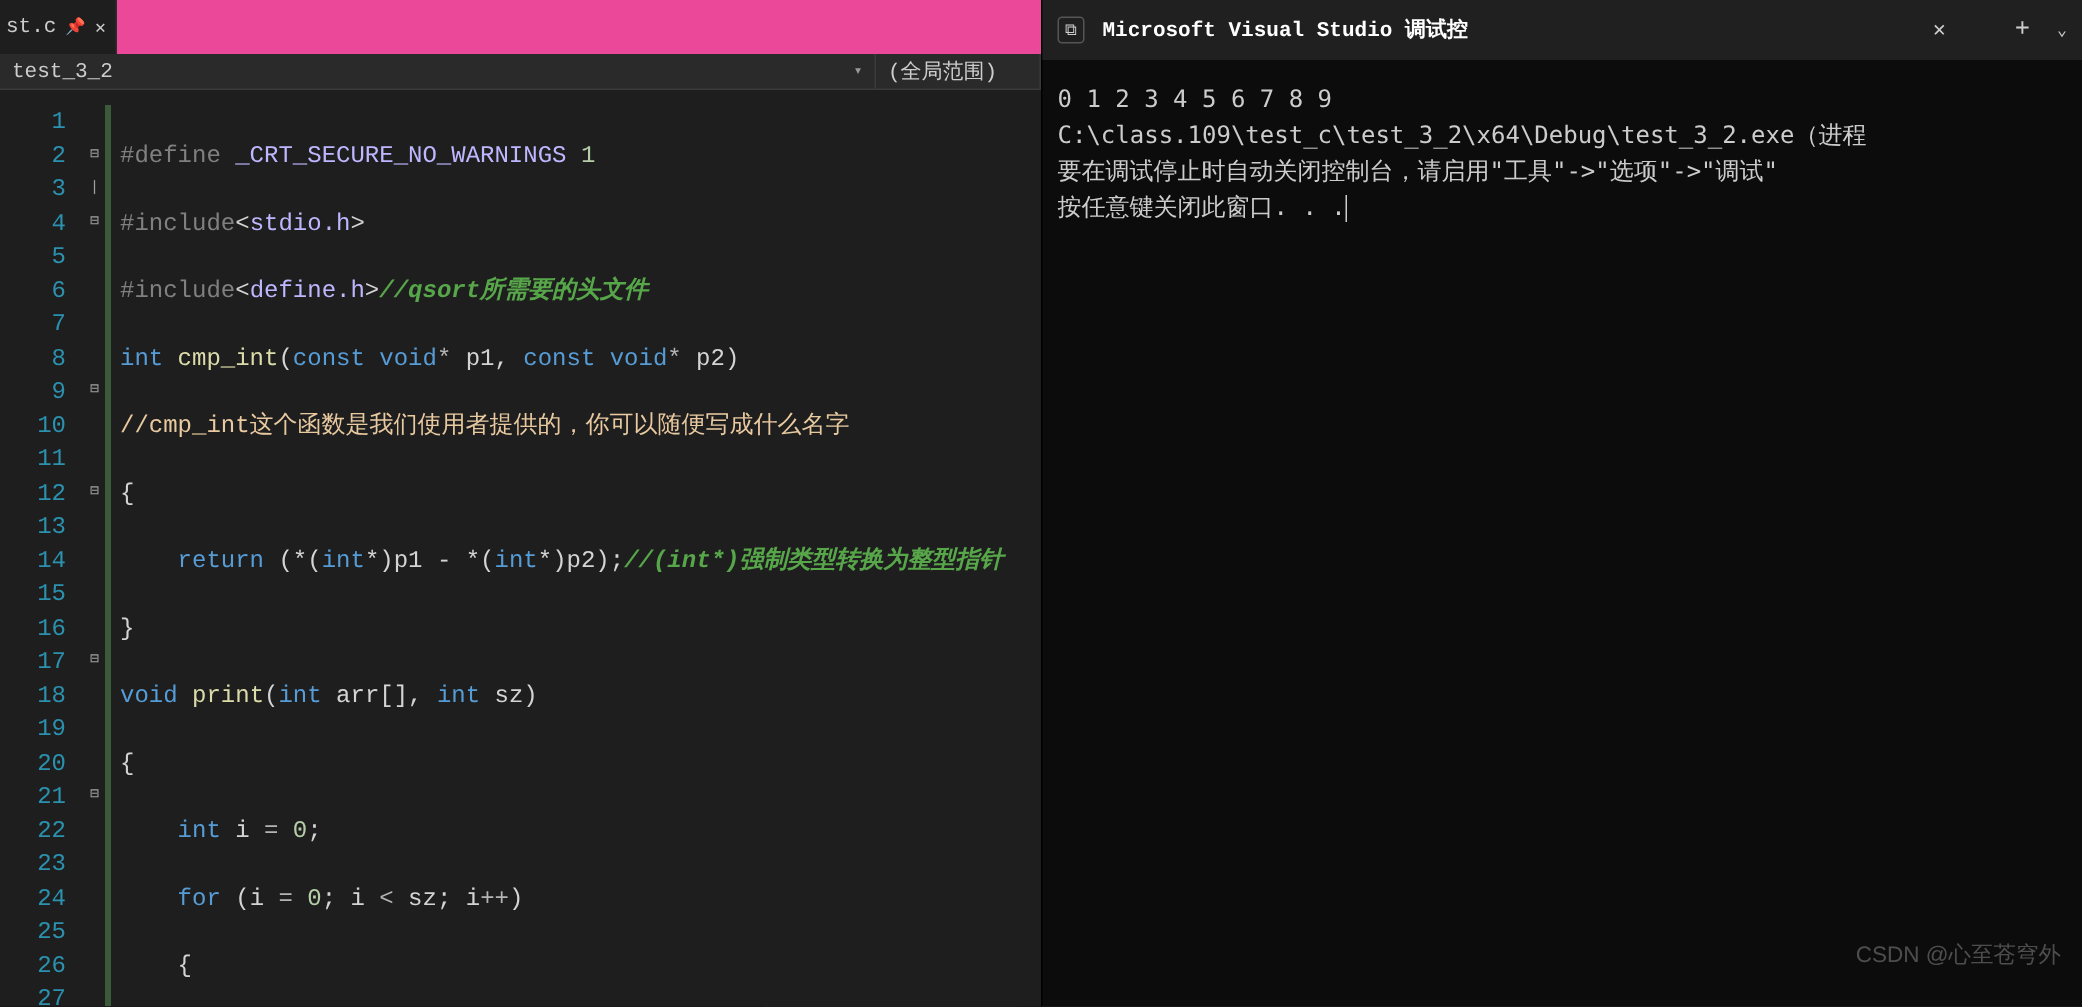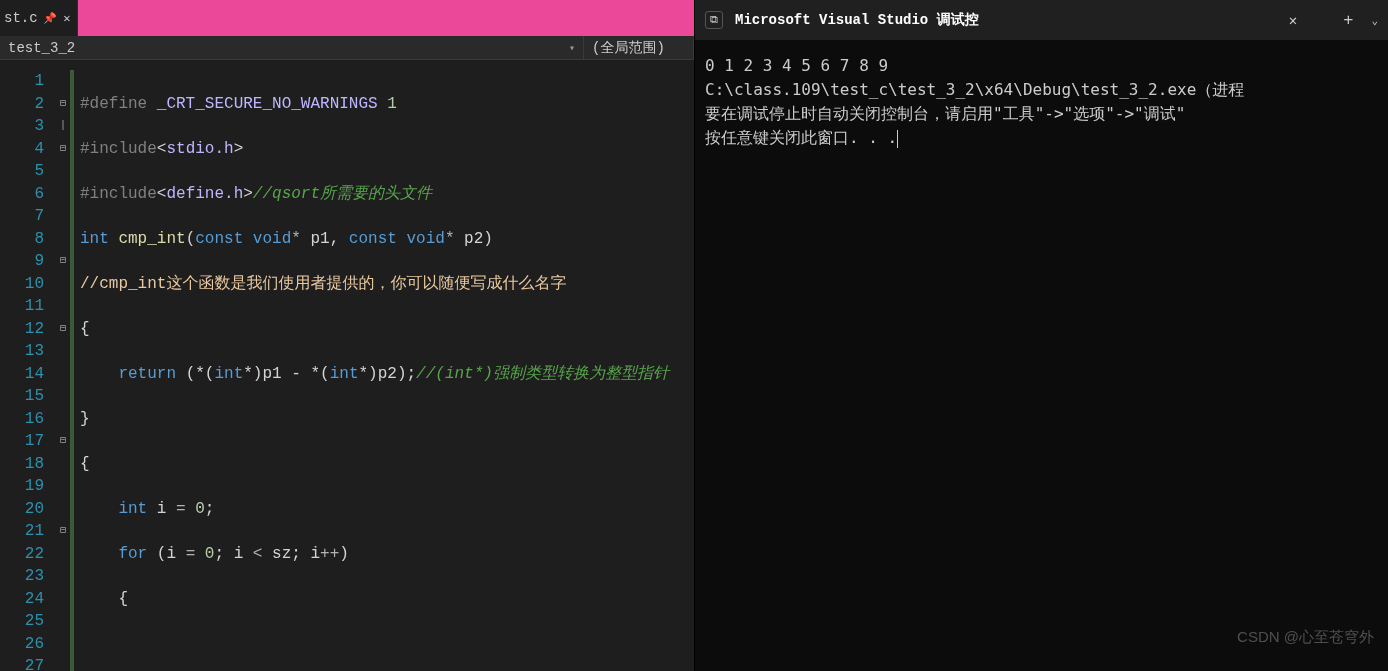--- a/index.html
+++ b/index.html
@@ -31,21 +31,21 @@
 .code > div { height:22.5px; padding-left:6px; }
 
 
 .c-pp  { color:#808080; } 
 .c-mac { color:#beb7ff; } 
 .c-kw  { color:#569cd6; }
 .c-fn  { color:#dcdcaa; }
 .c-op  { color:#b4b4b4; }
 .c-pn  { color:#d4d4d4; }
 .c-num { color:#b5cea8; }
-.c-cmt { color:#57a64a; font-style:italic; }
+.c-cmt { color:#57a64a; font-style:italic;font-weight:bold; }
 .c-cmt-orange { color:#e8c9a0; }
 
 
 .debug-titlebar { height:40px; background:#202020; display:flex; align-items:center; padding:0 10px; gap:12px; }
 .vs-icon { width:18px; height:18px; display:flex; align-items:center; justify-content:center; color:#ccc; border:1px solid #555; border-radius:3px; font-size:11px; }
 .debug-title { color:#fff; font-size:14px; font-weight:600; flex:0 0 auto; }
 .title-icons { display:flex; gap:18px; margin-left:auto; align-items:center; color:#ccc; font-size:14px; }
 .title-x { font-size:14px; cursor:pointer; }
 .title-plus { font-size:17px; cursor:pointer; }
 .title-chev { font-size:11px; cursor:pointer; }
@@ -141,20 +141,21 @@
       <div class="guide"></div>
       <div class="code">
 <div><span class="c-pp">#define </span><span class="c-mac">_CRT_SECURE_NO_WARNINGS</span><span class="c-num"> 1</span></div>
 <div><span class="c-pp">#include</span><span class="c-pn">&lt;</span><span class="c-mac">stdio.h</span><span class="c-pn">&gt;</span></div>
 <div><span class="c-pp">#include</span><span class="c-pn">&lt;</span><span class="c-mac">define.h</span><span class="c-pn">&gt;</span><span class="c-cmt">//qsort所需要的头文件</span></div>
 <div><span class="c-kw">int </span><span class="c-fn">cmp_int</span><span class="c-pn">(</span><span class="c-kw">const </span><span class="c-kw">void</span><span class="c-op">* </span><span class="c-pn">p1</span><span class="c-pn">, </span><span class="c-kw">const </span><span class="c-kw">void</span><span class="c-op">* </span><span class="c-pn">p2</span><span class="c-pn">)</span></div>
 <div><span class="c-cmt-orange">//cmp_int这个函数是我们使用者提供的，你可以随便写成什么名字</span></div>
 <div><span class="c-pn">{</span></div>
 <div>    <span class="c-kw">return </span><span class="c-pn">(*(</span><span class="c-kw">int</span><span class="c-pn">*)</span><span class="c-pn">p1</span><span class="c-pn"> - *(</span><span class="c-kw">int</span><span class="c-pn">*)</span><span class="c-pn">p2</span><span class="c-pn">);</span><span class="c-cmt">//(int*)强制类型转换为整型指针</span></div>
 <div><span class="c-pn">}</span></div>
+<div><span class="c-kw">void </span><span class="c-fn">print</span><span class="c-pn">(</span><span class="c-kw">int </span><span class="c-pn">arr</span><span class="c-pn">[]</span><span class="c-pn">, </span><span class="c-kw">int </span><span class="c-pn">sz</span><span class="c-pn">)</span></div>
 <div><span class="c-pn">{</span></div>
 <div>    <span class="c-kw">int </span><span class="c-pn">i</span><span class="c-op"> = </span><span class="c-num">0</span><span class="c-pn">;</span></div>
 <div>    <span class="c-kw">for </span><span class="c-pn">(</span><span class="c-pn">i</span><span class="c-op"> = </span><span class="c-num">0</span><span class="c-pn">; </span><span class="c-pn">i</span><span class="c-op"> &lt; </span><span class="c-pn">sz</span><span class="c-pn">; </span><span class="c-pn">i</span><span class="c-op">++</span><span class="c-pn">)</span></div>
 <div>    <span class="c-pn">{</span></div>
 
 
 
 
 
 

